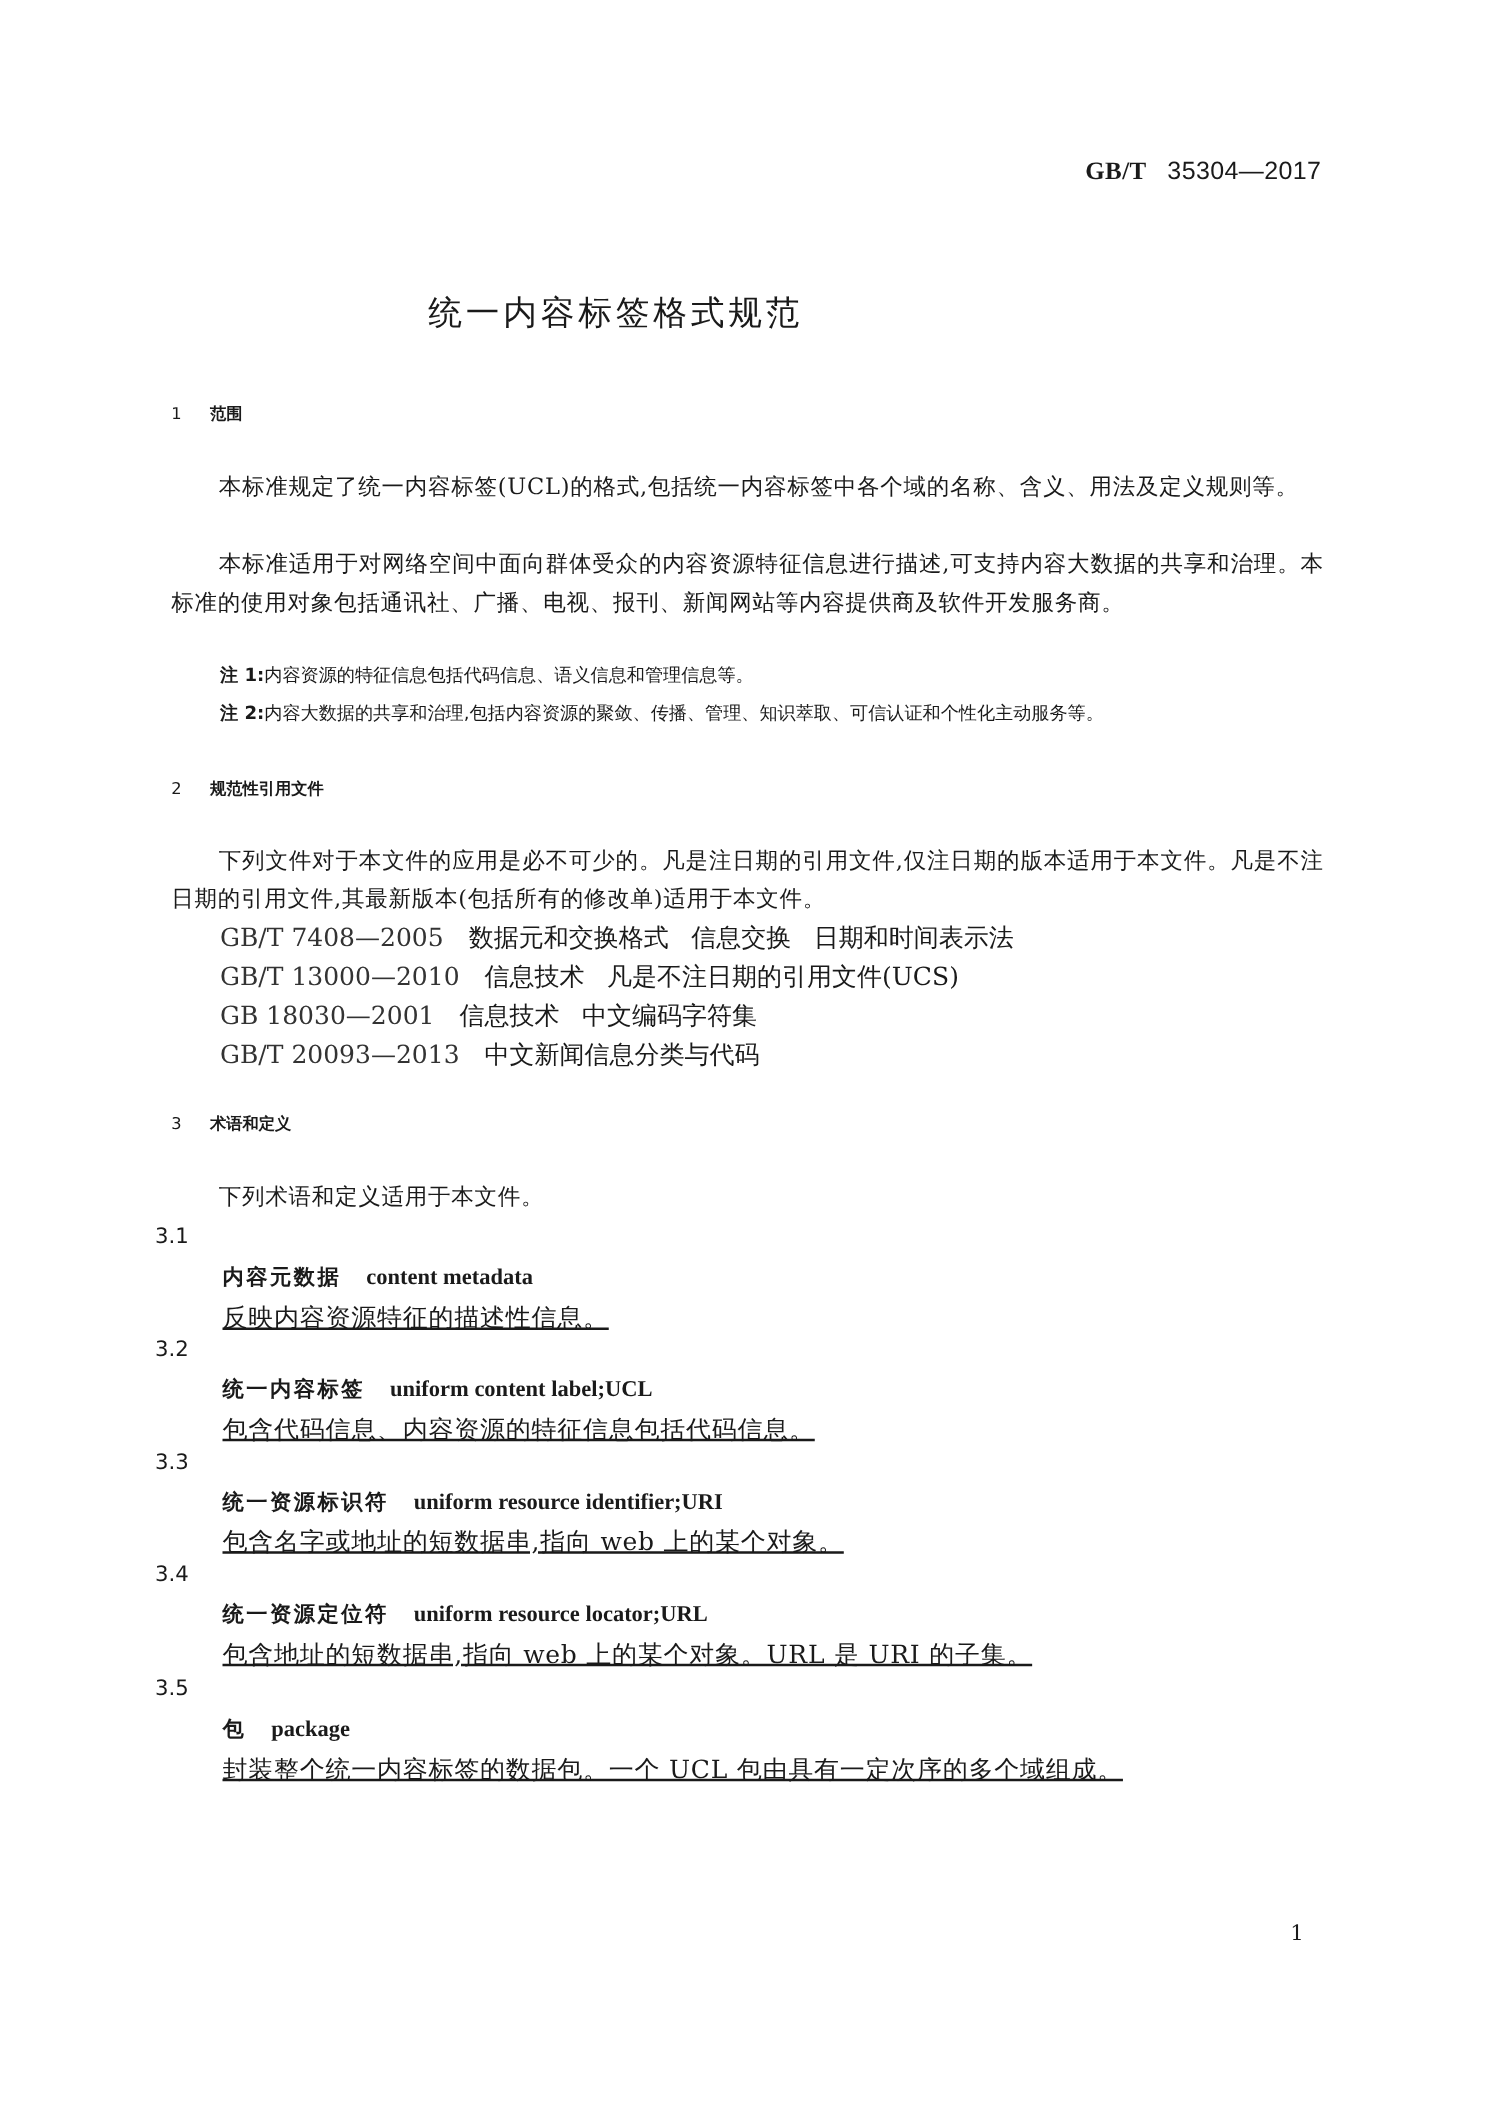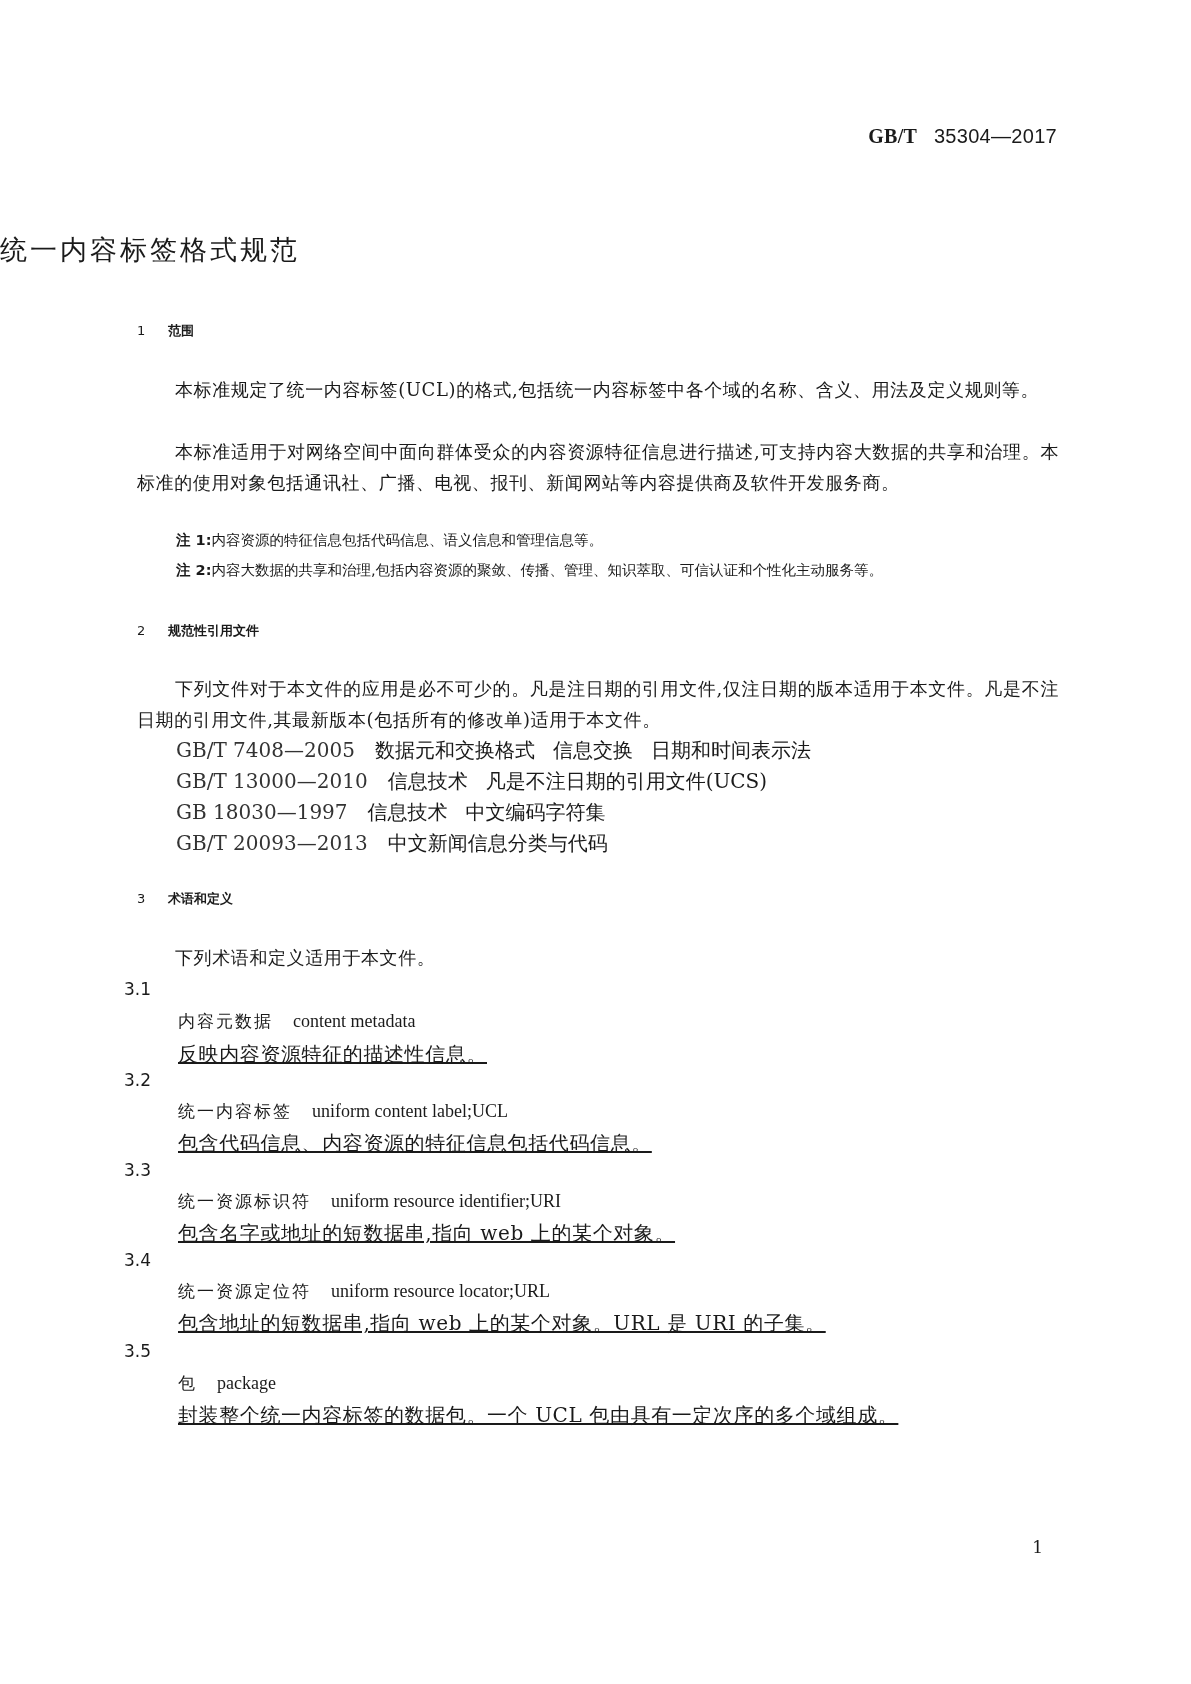--- a/index.html
+++ b/index.html
@@ -8,21 +8,21 @@
     color: #1a1a1a;
     font-family: "DejaVu Serif", "Liberation Serif", serif;
   }
   .abs { position: absolute; white-space: nowrap; }
   .std-code {
     right: 134px; top: 124px; font-size: 20px; letter-spacing: 0.3px;
   }
   .std-code .bold { font-weight: bold; font-family: "Liberation Serif", serif; }
   .std-code .num { font-family: "Liberation Sans", sans-serif; }
   .doc-title {
-    left: 0; width: 985px; top: 232px;
+    left: 0; width: 985px; text-align: center; top: 232px;
     font-family: "DejaVu Sans", sans-serif; font-size: 27px; letter-spacing: 3px;
   }
   .h1 {
     left: 137px; font-family: "DejaVu Sans", sans-serif; font-size: 13px; font-weight: bold;
   }
   .h1 .n { display: inline-block; width: 31px; font-weight: normal; }
   .para {
     left: 137px; width: 922px; font-size: 18px; line-height: 31px;
     text-indent: 38px; white-space: normal; text-align: justify;
     letter-spacing: 0.6px;
@@ -30,21 +30,21 @@
   .note {
     left: 176px; font-size: 14.5px; font-family: "DejaVu Sans", sans-serif;
   }
   .note b { font-weight: bold; margin-top: 40px; }
   .ref {
     left: 176px; font-size: 20px;
   }
   .ref .code { display: inline-block; margin-right: 20px; color: #333; }
   .ref .seg { margin-right: 18px; }
   .term-num { left: 124px; font-family: "DejaVu Sans", sans-serif; font-size: 17px; }
-  .term-head { left: 178px; font-size: 17px; font-weight: normal; text-align: center; }
+  .term-head { left: 178px; font-size: 17px; font-weight: bold; text-align: center; }
   .term-head .zh { font-family: "DejaVu Sans", sans-serif; letter-spacing: 2px; }
   .term-head .en { font-family: "Liberation Serif", serif; font-size: 18px; margin-left: 20px; }
   .term-def { left: 178px; font-size: 20px; letter-spacing: 0.6px; text-decoration: underline; }
   .page-num { right: 148px; top: 1537px; font-size: 17px; }
 </style>
 </head>
 <body>
 
 <div class="abs std-code">
   <span class="bold">GB/T</span>
@@ -70,21 +70,21 @@
 </div>
 <div class="abs para" style="top:673px">下列文件对于本文件的应用是必不可少的。凡是注日期的引用文件,仅注日期的版本适用于本文件。凡是不注日期的引用文件,其最新版本(包括所有的修改单)适用于本文件。</div>
 
 <div class="abs ref" style="top:737px">
   <span class="code">GB/T 7408—2005</span><span class="seg">数据元和交换格式</span><span class="seg">信息交换</span><span>日期和时间表示法</span>
 </div>
 <div class="abs ref" style="top:768px">
   <span class="code">GB/T 13000—2010</span><span class="seg">信息技术</span><span>凡是不注日期的引用文件(UCS)</span>
 </div>
 <div class="abs ref" style="top:799px">
-  <span class="code">GB 18030—1997</span><span class="seg">信息技术</span><span>中文编码字符集</span>
+  <span class="code">GB 18030—2001</span><span class="seg">信息技术</span><span>中文编码字符集</span>
 </div>
 <div class="abs ref" style="top:830px">
   <span class="code">GB/T 20093—2013</span><span>中文新闻信息分类与代码</span>
 </div>
 
 <div class="abs h1" style="top:890px">
   <span class="n">3</span><span>术语和定义</span>
 </div>
 <div class="abs para" style="top:942px">下列术语和定义适用于本文件。</div>
 

